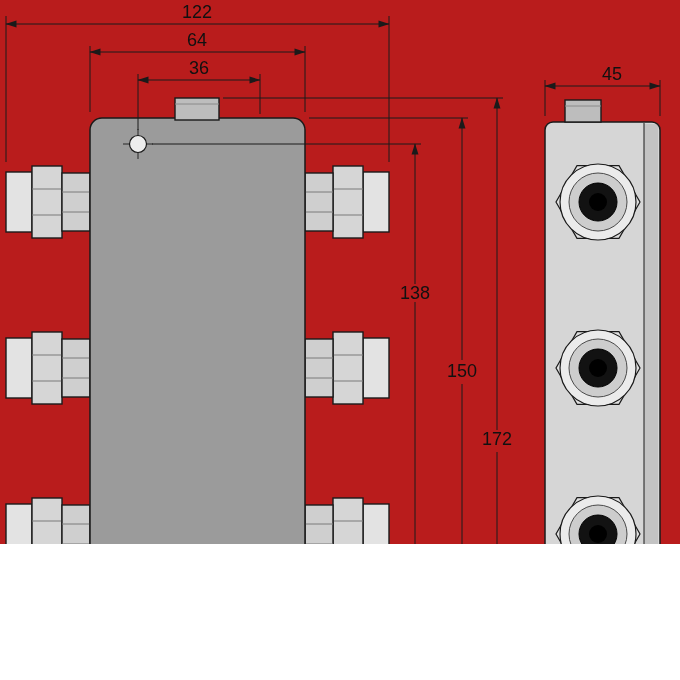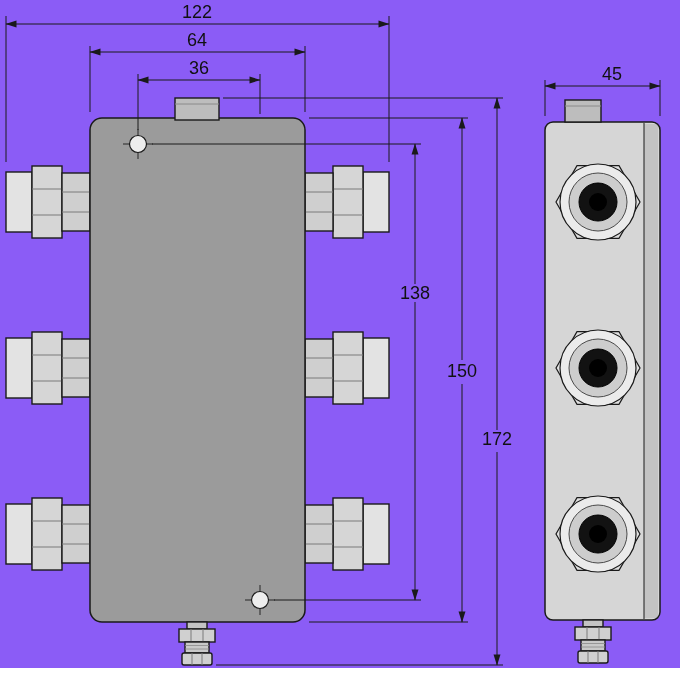--- a/index.html
+++ b/index.html
@@ -4,22 +4,22 @@
 <style>
   html, body {
     margin: 0;
     padding: 0;
     background: #ffffff;
     font-family: "Liberation Sans", sans-serif;
   }
   .stage {
     position: relative;
     width: 680px;
-    height: 668px;
-    background: #8b5cf6;
+    height: 544px;
+    background: #b91c1c;
     overflow: hidden;
   }
   svg { display: block; }
   .dim-text {
     font-family: "Liberation Sans", sans-serif;
     font-size: 18px;
     fill: #111111;
   }
   .dimline { stroke: #1a1a1a; stroke-width: 1; fill: none; }
   .extline { stroke: #1a1a1a; stroke-width: 1; fill: none; }

